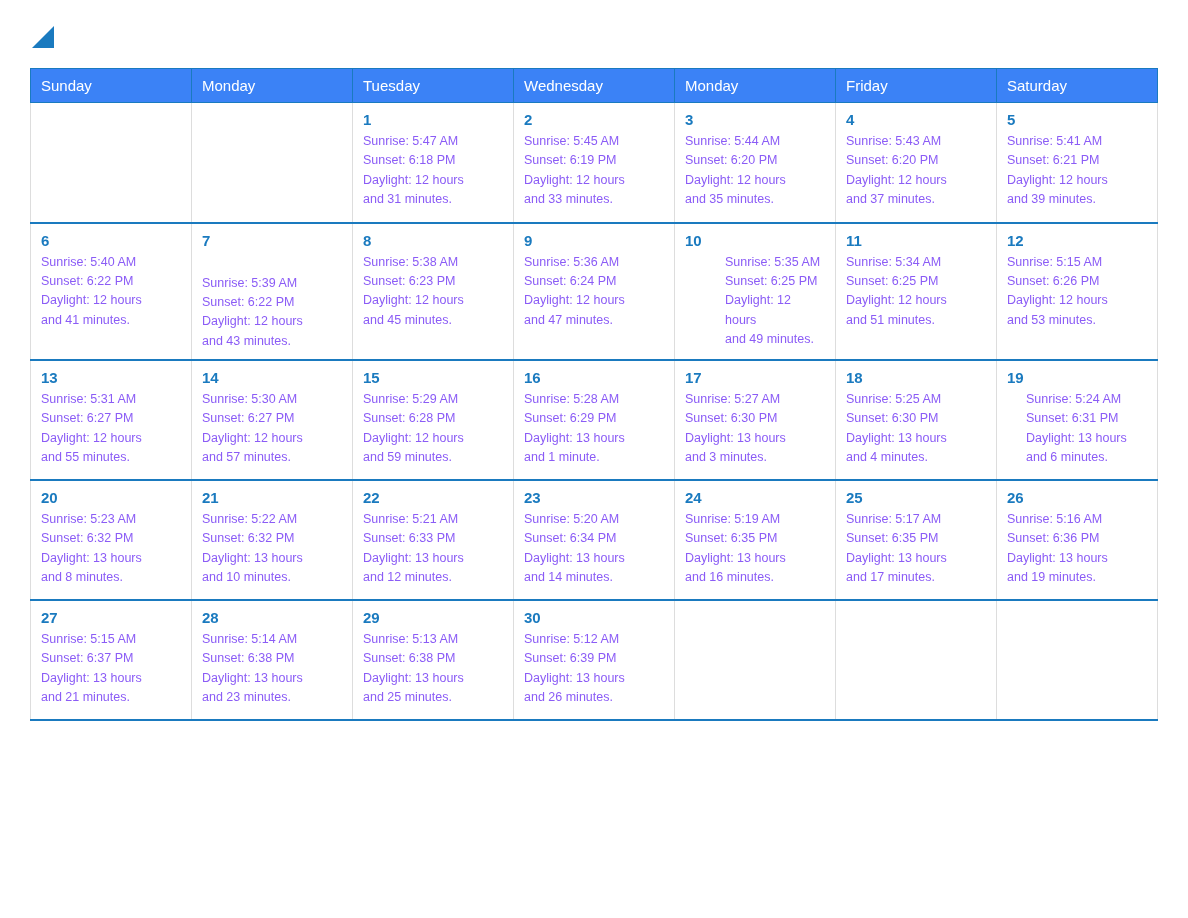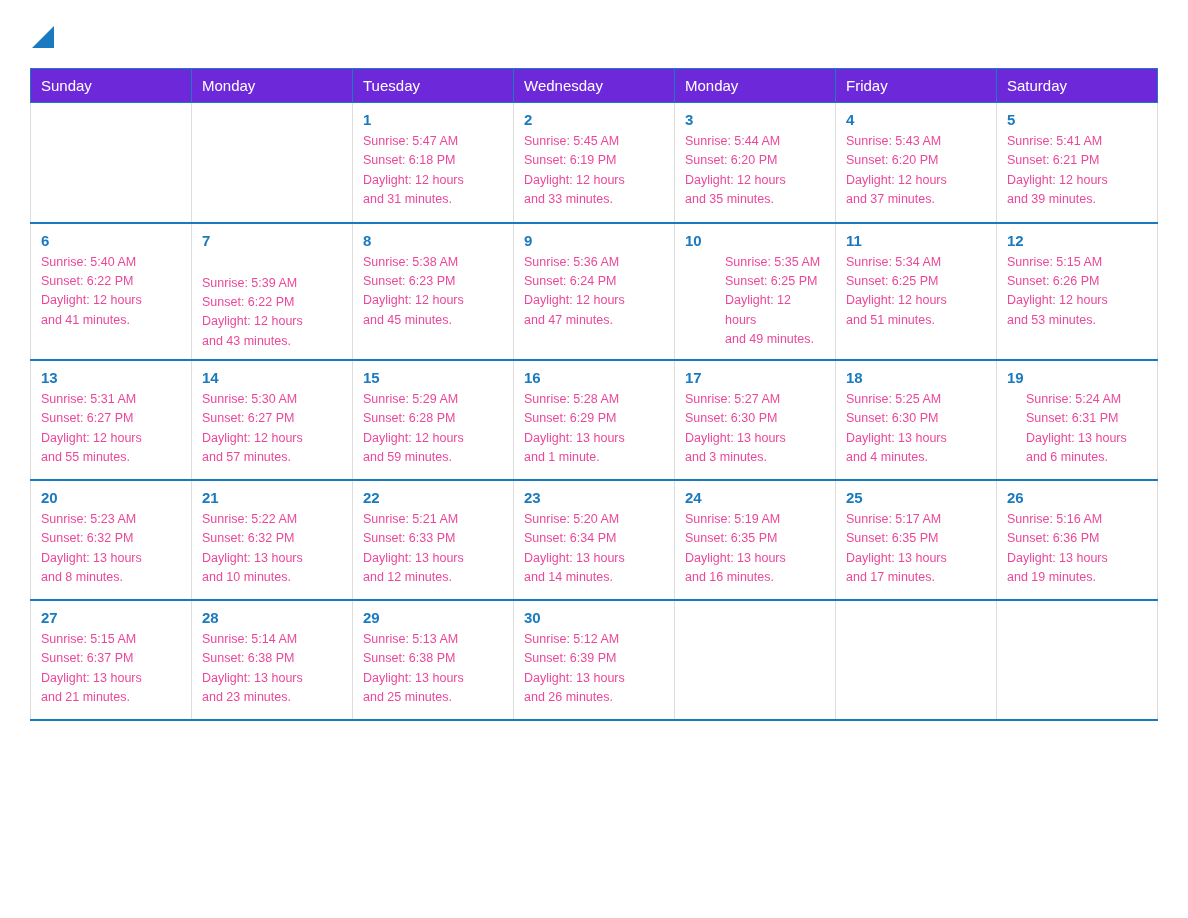--- a/index.html
+++ b/index.html
@@ -44,21 +44,21 @@
       font-size: 22px;
       color: #333;
       margin-top: 4px;
     }
     table {
       width: 100%;
       border-collapse: collapse;
       table-layout: fixed;
     }
     thead tr {
-      background-color: #6d28d9;
+      background-color: #3b82f6;
     }
     thead th {
       color: #fff;
       font-size: 15px;
       font-weight: normal;
       padding: 8px 10px;
       text-align: left;
       border: 1px solid #1a7abf;
     }
     tbody tr {
@@ -76,21 +76,21 @@
     }
     .day-number {
       font-size: 15px;
       font-weight: bold;
       color: #1a7abf;
       display: block;
       margin-bottom: 4px;
     }
     .day-info {
       font-size: 12.5px;
-      color: #ec4899;
+      color: #8b5cf6;
       line-height: 1.55;
     }
     .empty-cell {
       background: #fff;
     }
   </style>
 </head>
 <body>
 
 <div class="header">

